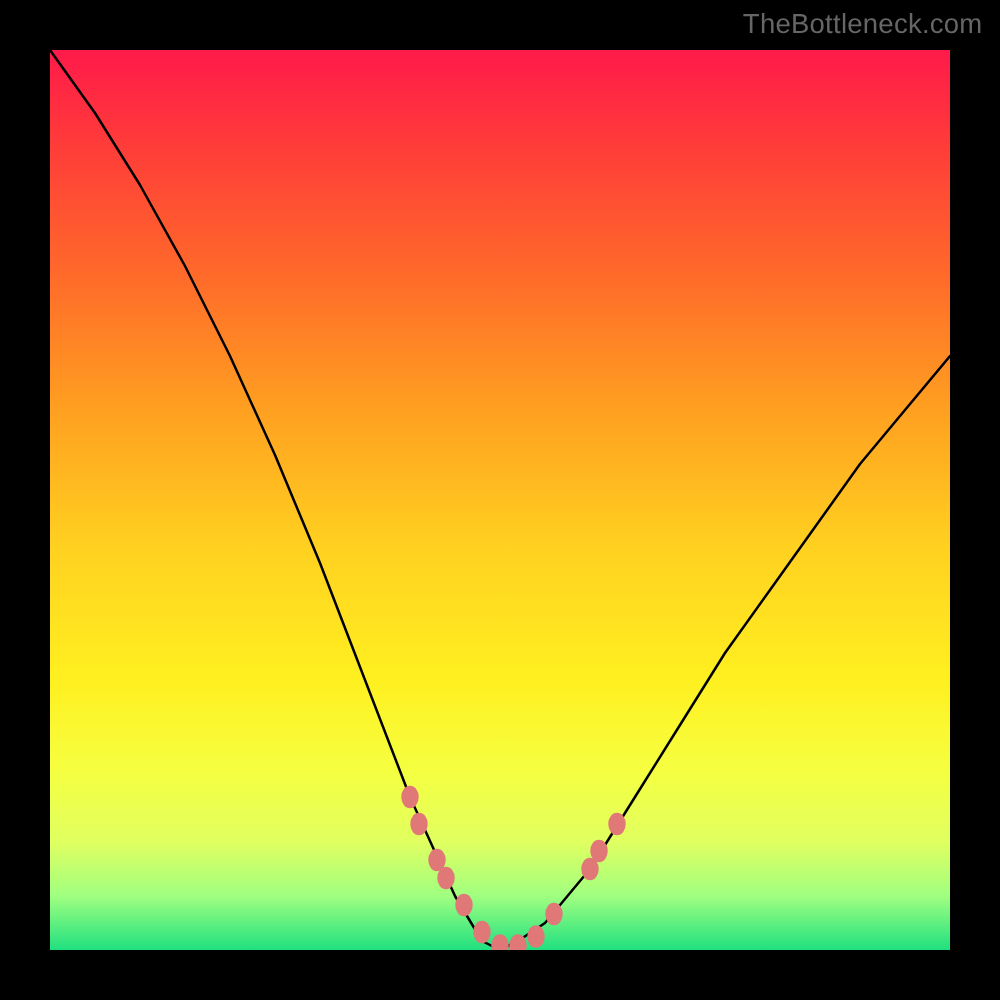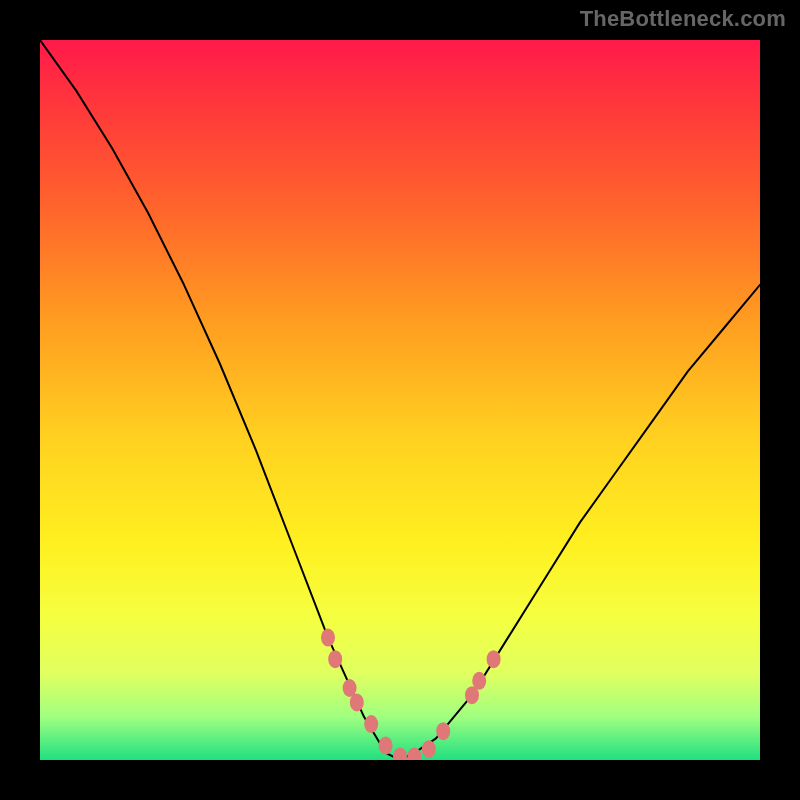--- a/index.html
+++ b/index.html
@@ -29,21 +29,21 @@
       #a0ff80 94%,
       #20e080 100%
     );
   }
   .watermark {
     position: absolute;
     top: 6px;
     right: 14px;
     color: #666;
     font-size: 22px;
-    font-weight: 700;
+    font-weight: 400;
     z-index: 10;
     letter-spacing: 0.2px;
   }
   svg.curve {
     position: absolute;
     left: 0;
     top: 0;
     width: 720px;
     height: 720px;
   }

